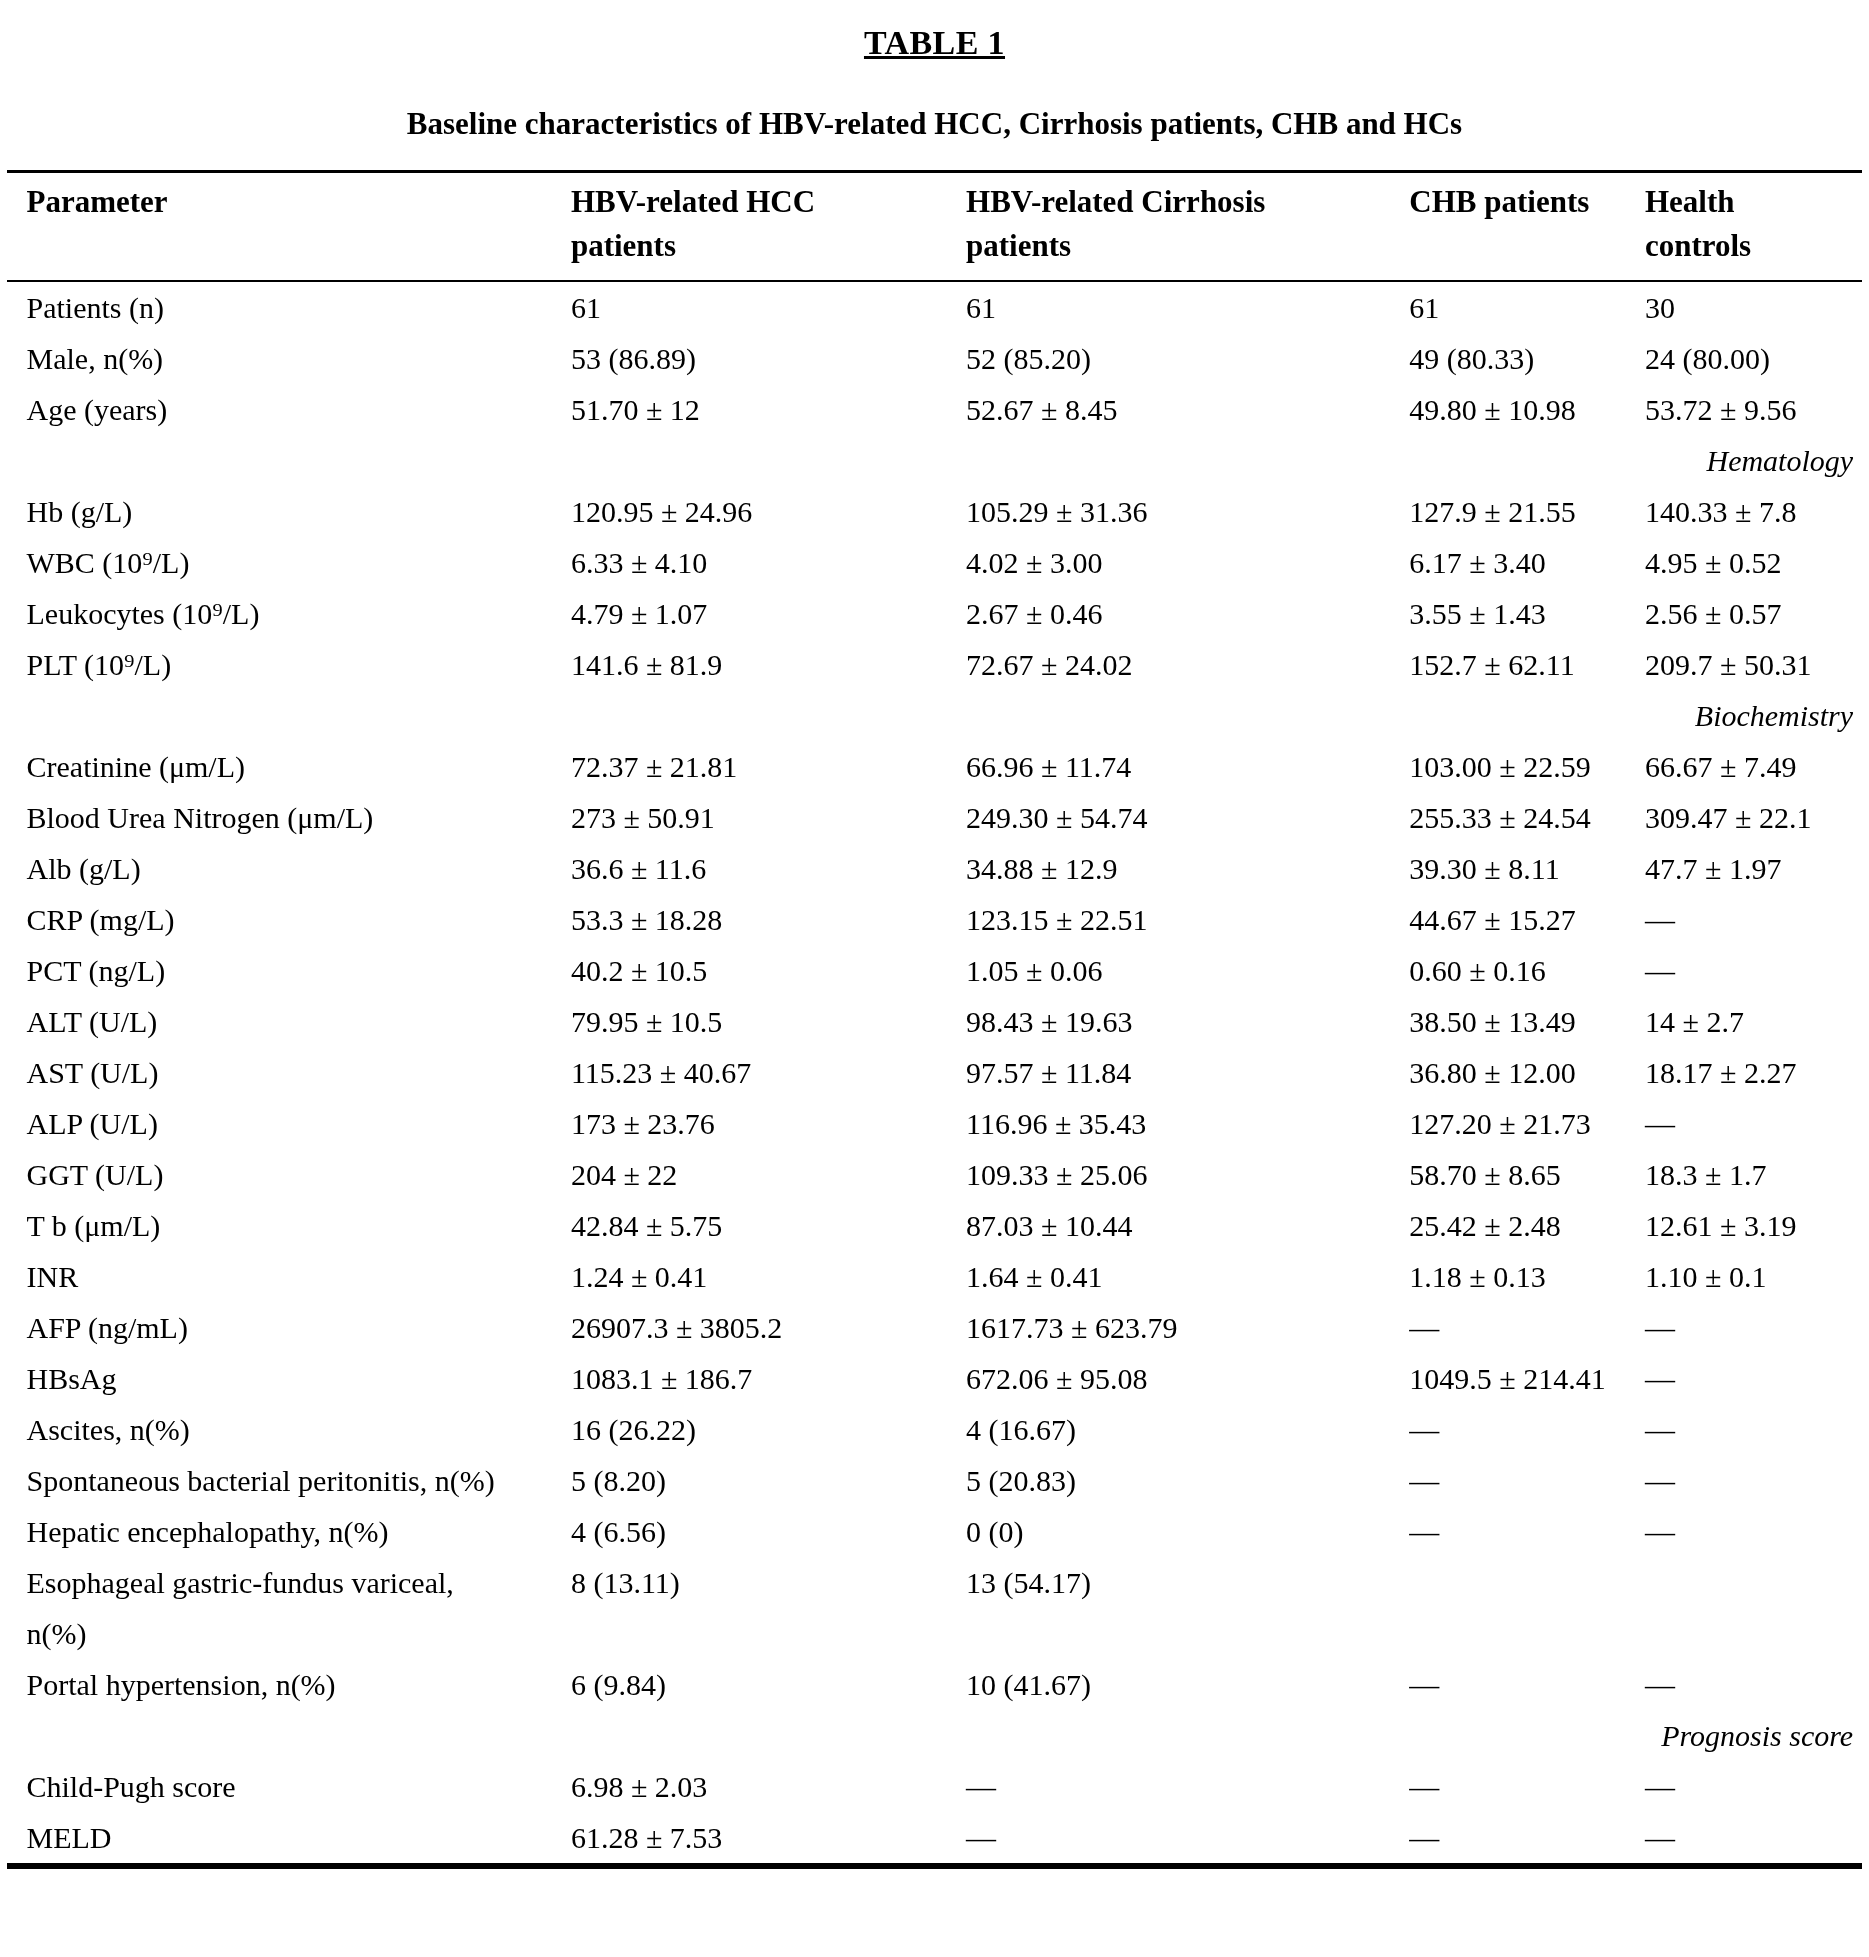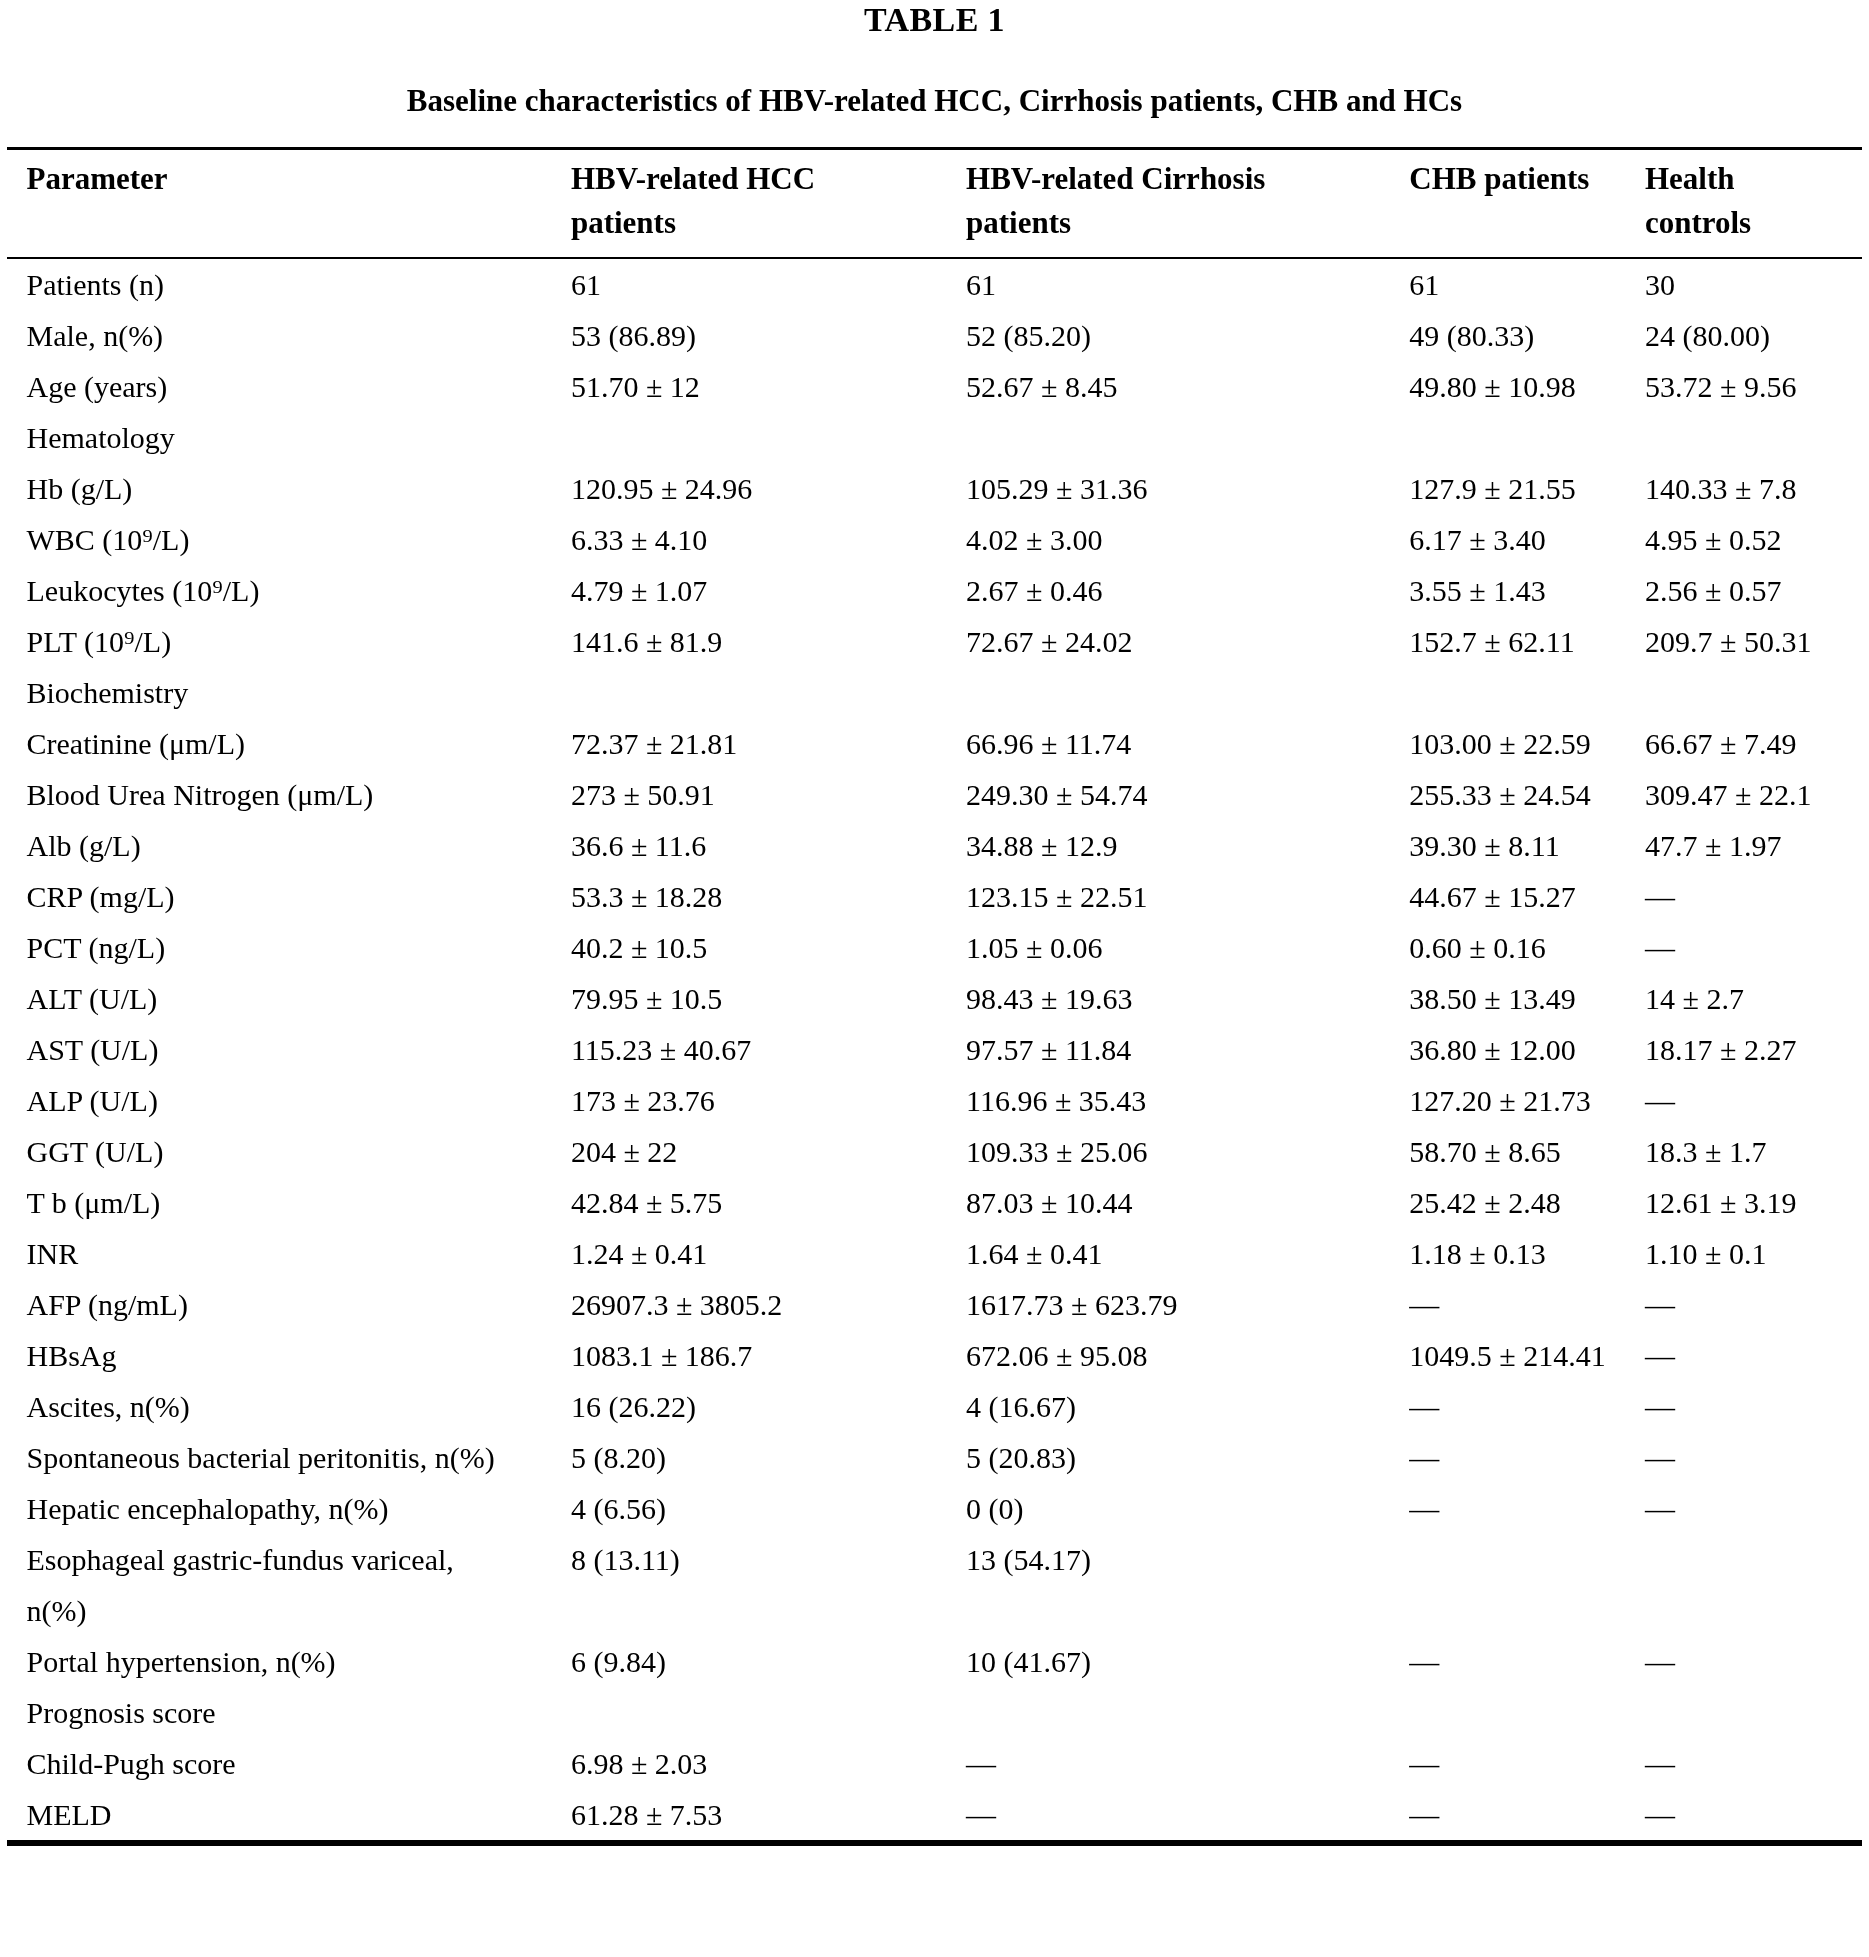--- a/index.html
+++ b/index.html
@@ -12,22 +12,23 @@
     height: 1958px;
     overflow: hidden;
     color: #000;
     font-family: "Liberation Serif", "DejaVu Serif", serif;
   }
   .page-title {
     text-align: center;
     font-weight: bold;
     font-size: 34px;
     line-height: 39px;
-    padding-top: 0;
+    padding-top: 23px;
     letter-spacing: 0.4px;
+    text-decoration: underline;
   }
   .table-caption {
     text-align: center;
     font-weight: bold;
     font-size: 31px;
     line-height: 37px;
     margin-top: 43px;
   }
   .tablewrap {
     margin: 28px 7px 0 7px;
@@ -57,20 +58,22 @@
     padding: 0;
   }
   table.chars td.param {
     white-space: pre-line;
     padding-right: 8.9px;
   }
   table.chars td.val {
     white-space: nowrap;
   }
   table.chars tr.section td {
+    font-style: italic;
+    text-align: right;
   }
   table.chars th:first-child,
   table.chars td:first-child {
     padding-left: 19.5px;
   }
 </style>
 </head>
 <body>
 
 <div class="page-title">TABLE 1</div>

